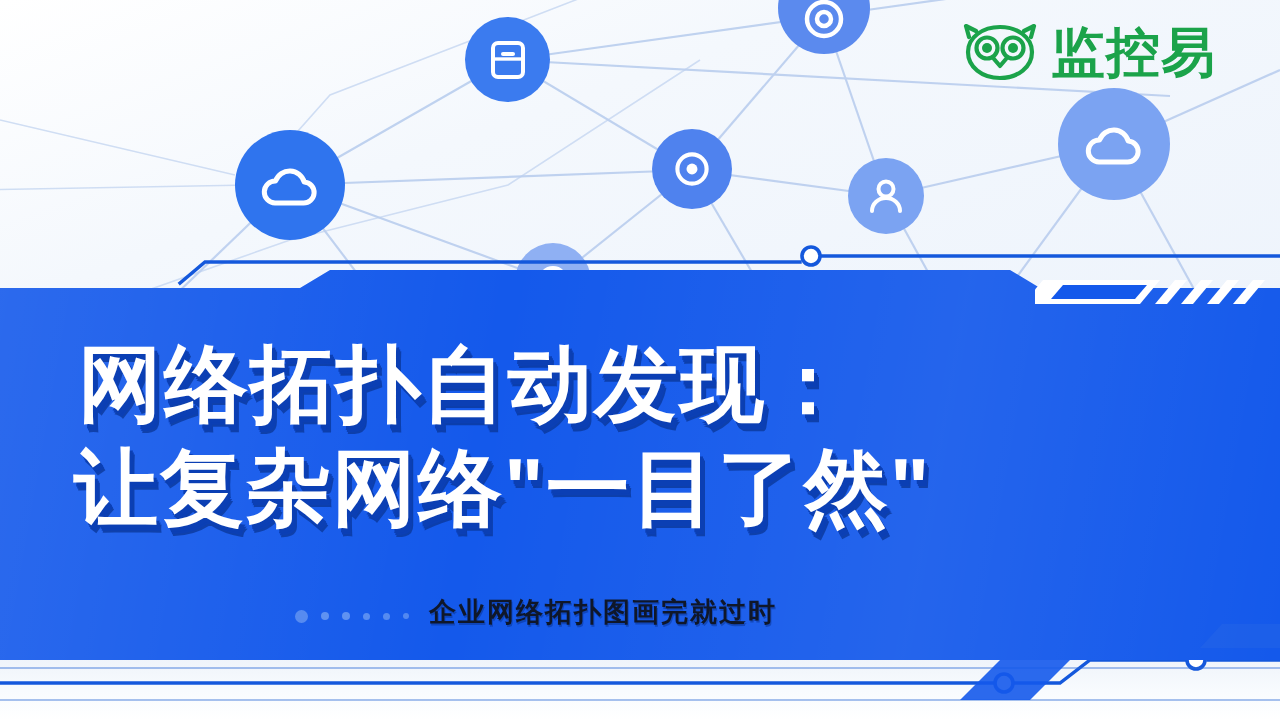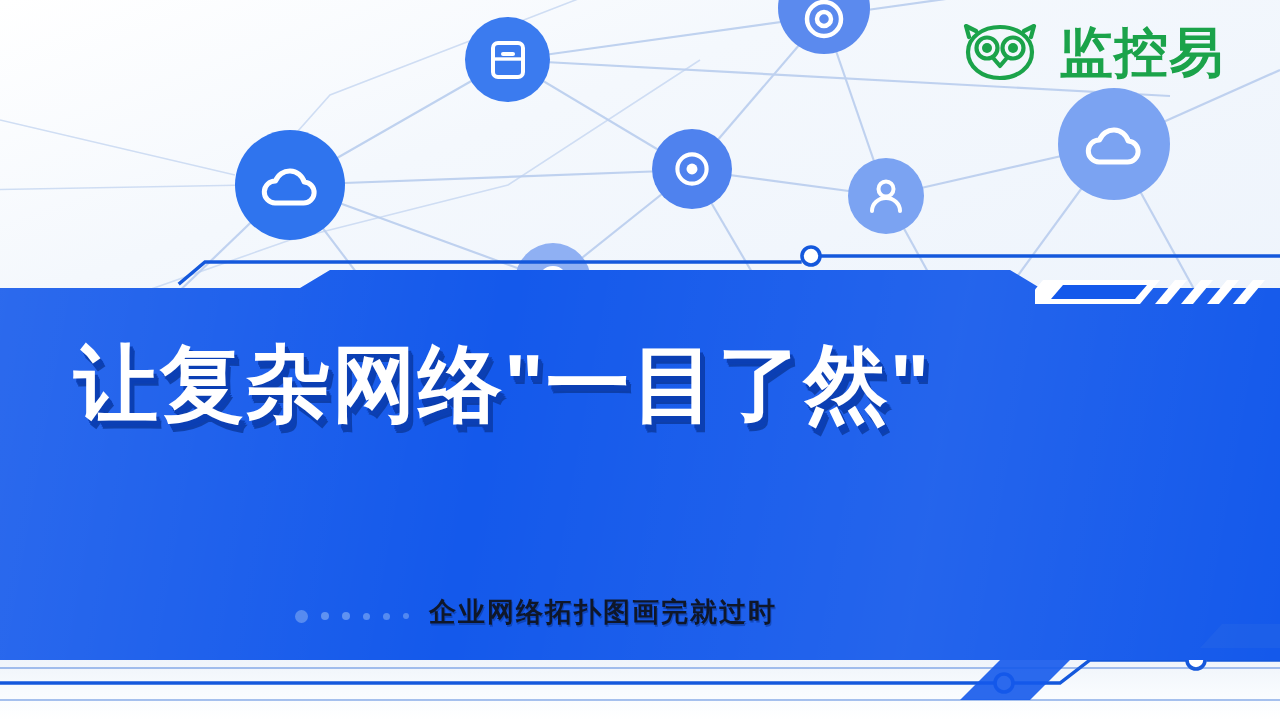--- a/index.html
+++ b/index.html
@@ -73,21 +73,21 @@
     font-family:"Liberation Serif","DejaVu Serif",serif;
     font-weight:bold;
     font-size:27px;
     letter-spacing:2px;
     color:#0f172a;
     white-space:nowrap;
     text-shadow:1px 2px 0 rgba(9,53,150,.55);
   }
 
   
-  .logo{position:absolute;left:963px;top:21px;display:flex;align-items:center;gap:22px;}
+  .logo{position:absolute;left:963px;top:21px;display:flex;align-items:center;gap:14px;}
   .logo-mark{width:74px;height:62px;}
   .logo-text{
     font-family:"Liberation Sans","DejaVu Sans",sans-serif;
     font-weight:bold;font-size:54px;line-height:54px;
     color:#1BA34A;letter-spacing:1px;white-space:nowrap;
   }
 </style>
 </head>
 <body>
 
@@ -211,20 +211,21 @@
       <path d="M218 8 L230 8 L210 32 L198 32 Z"></path>
     </g>
   </svg>
 
   <svg class="layer" viewBox="0 0 1280 720">
     <path d="M1000 660 L1070 660 L1030 700 L960 700 Z" fill="#1459EB" opacity=".9"></path>
     <path d="M1222 624 L1280 624 L1280 648 L1200 648 Z" fill="#2b6ae6" opacity=".35"></path>
   </svg>
 
   <div class="title-block">
+    <div class="tline l1">网络拓扑自动发现：</div>
     <div class="tline l2">让复杂网络"一目了然"</div>
   </div>
 
   <div class="sub-row">
     <div class="dots">
       <i style="width:13px;height:13px;opacity:.75"></i>
       <i style="width:8px;height:8px;opacity:.85"></i>
       <i style="width:8px;height:8px;opacity:.85"></i>
       <i style="width:7px;height:7px;opacity:.8"></i>
       <i style="width:7px;height:7px;opacity:.75"></i>

